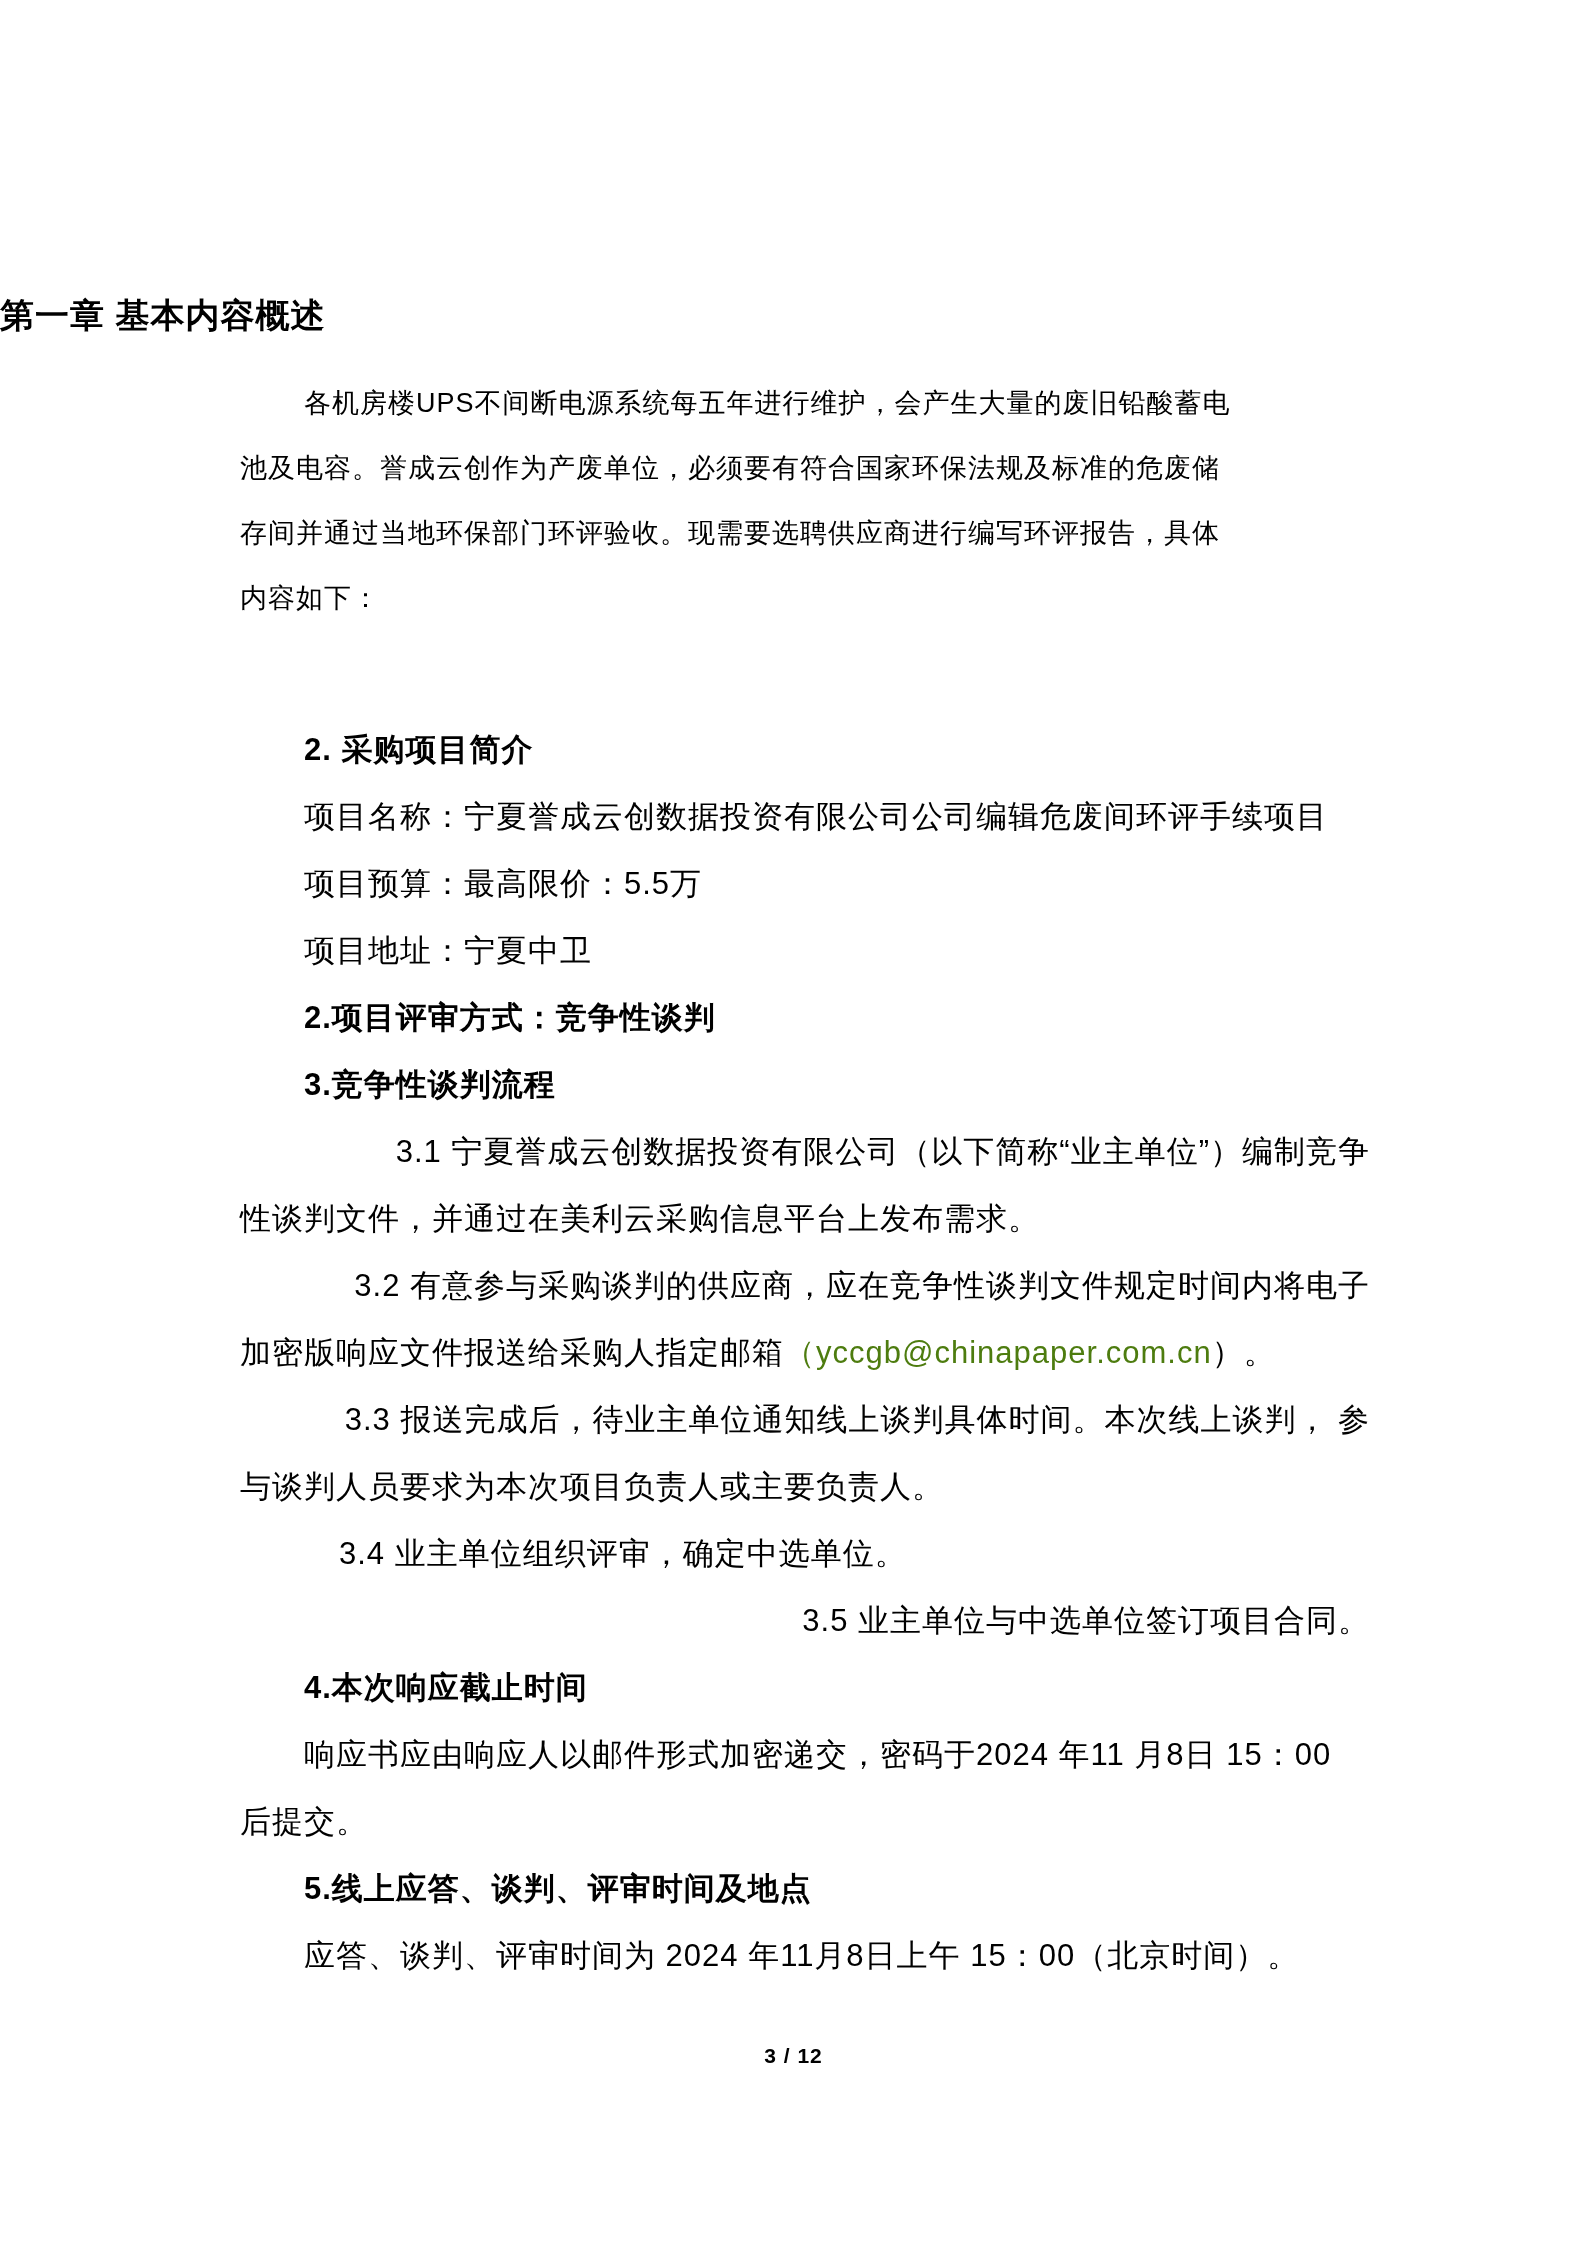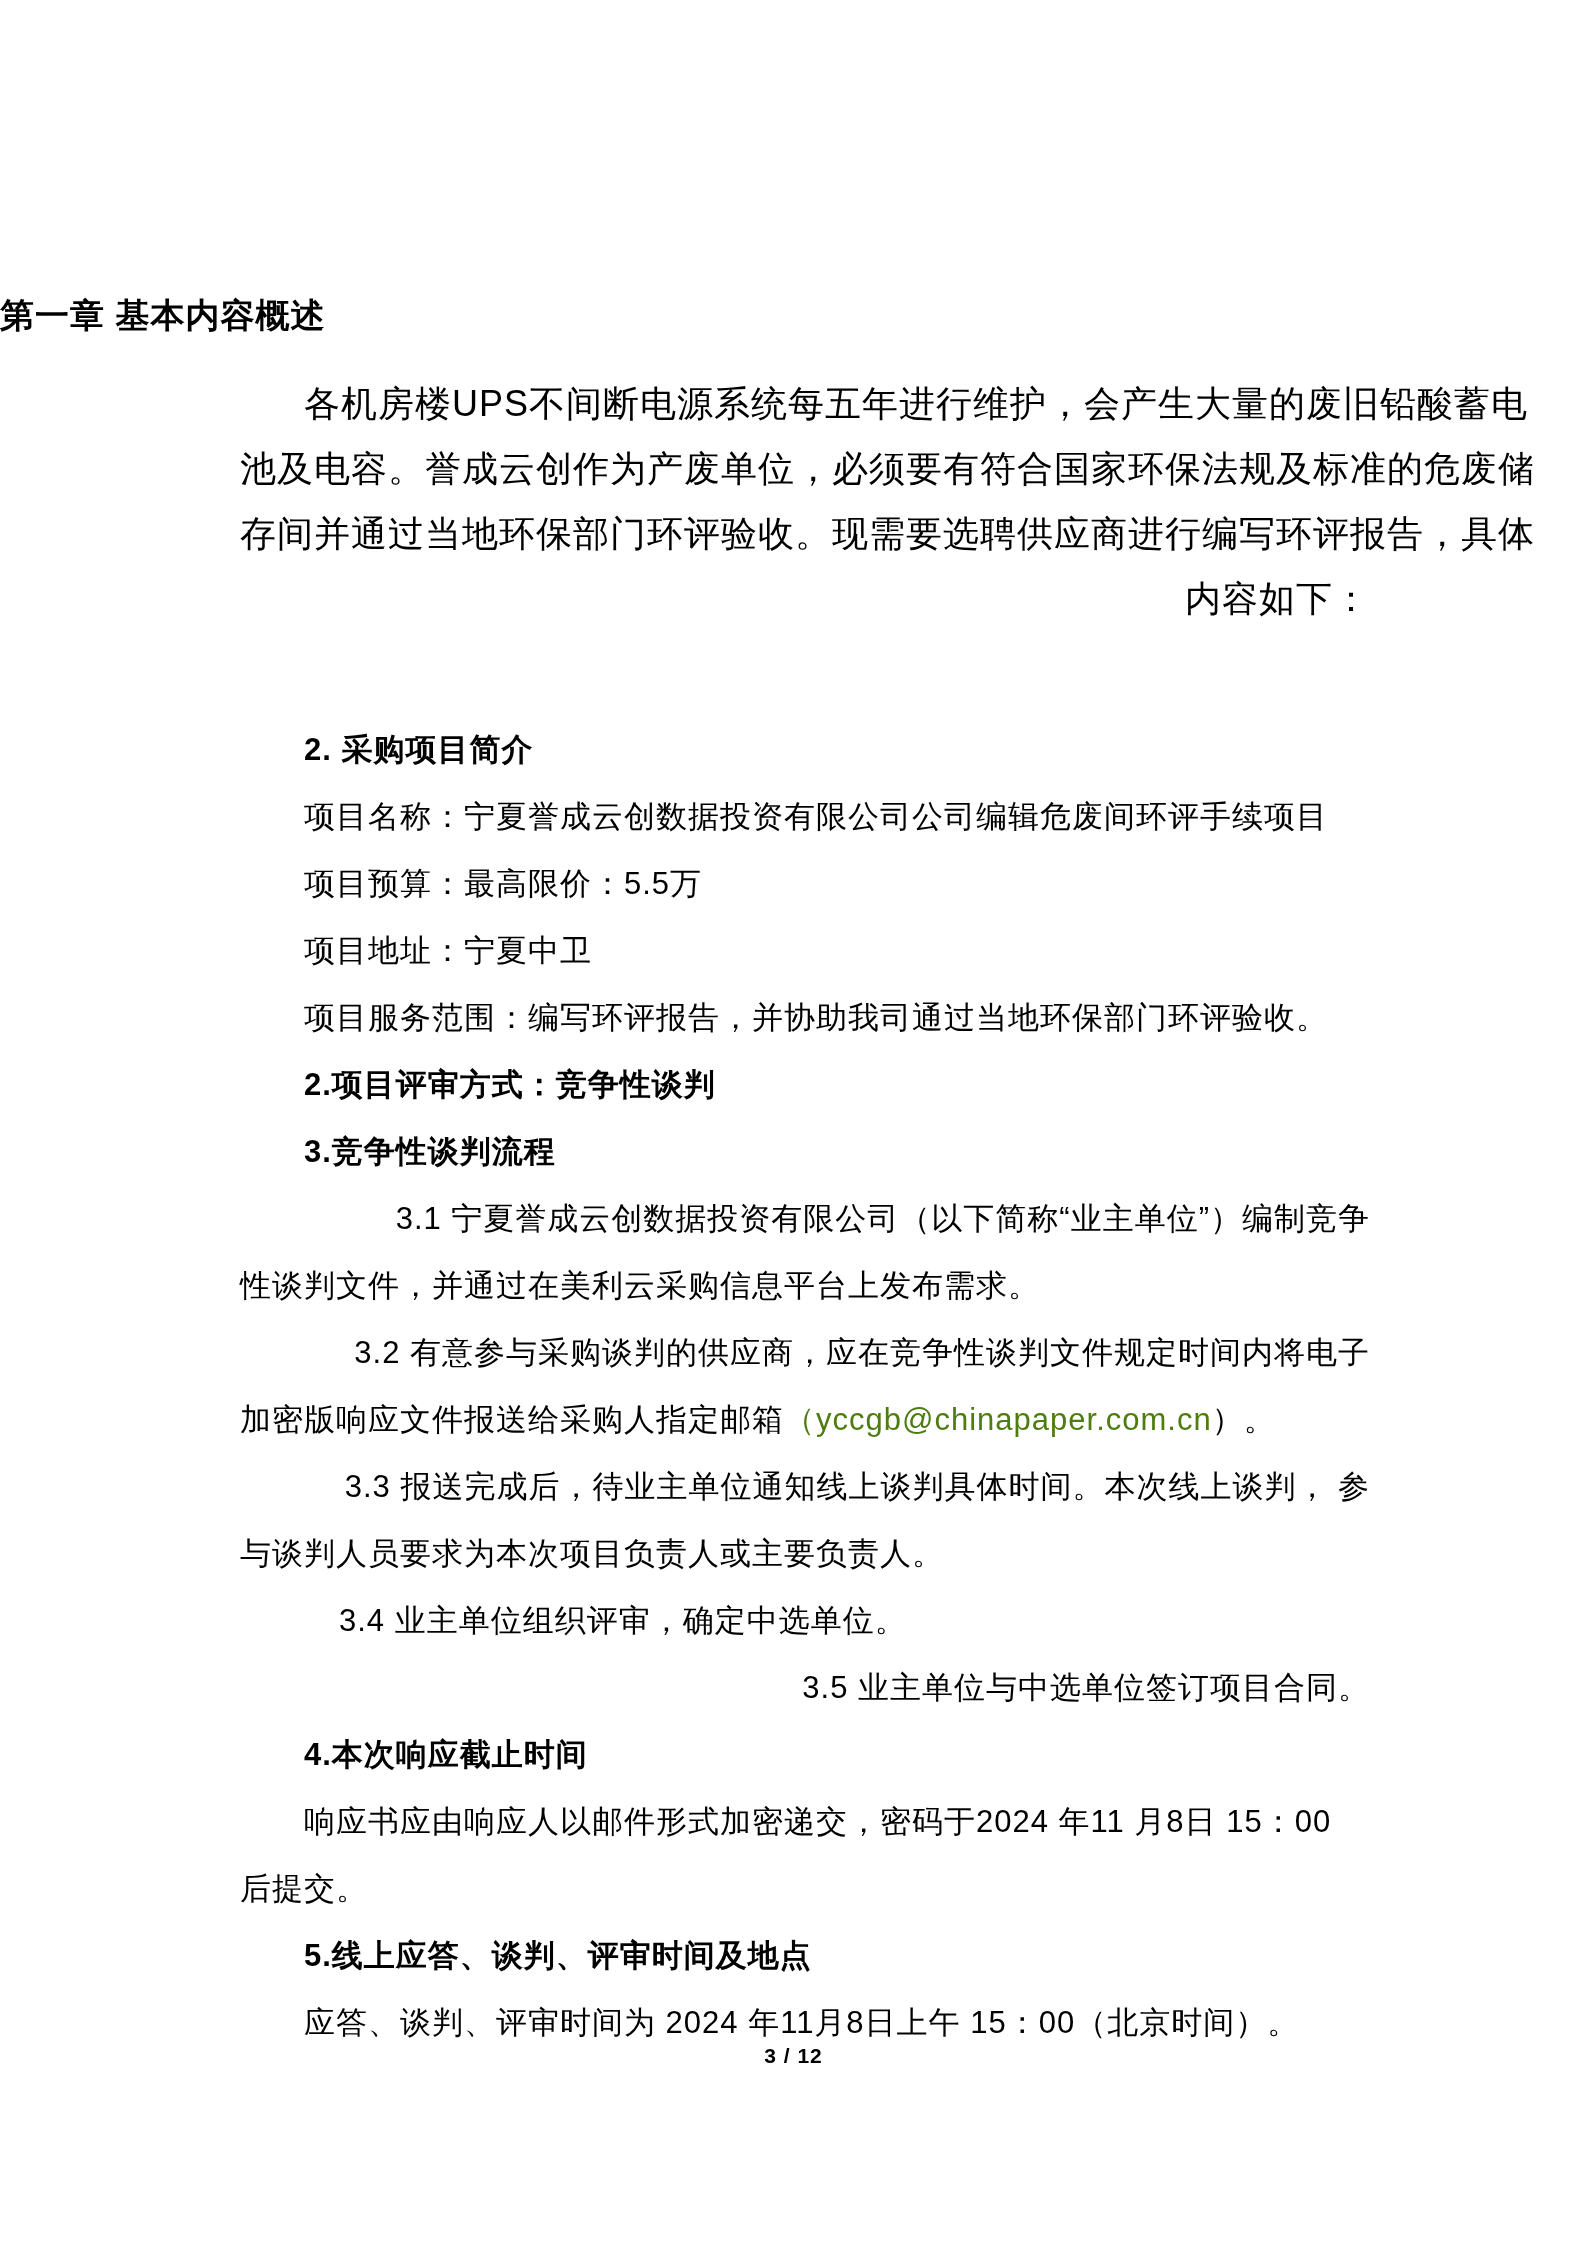--- a/index.html
+++ b/index.html
@@ -26,24 +26,23 @@
   }
   .intro {
     position: absolute;
     left: 240px;
     top: 371px;
     width: 1130px;
   }
   .intro .line {
     height: 65px;
     line-height: 65px;
-    font-size: 36px;
+    font-size: 27px;
     letter-spacing: 1px;
     white-space: nowrap;
-    text-align: right;
   }
   .body-block {
     position: absolute;
     left: 240px;
     top: 716px;
     width: 1130px;
   }
   .body-block .line {
     height: 67px;
     line-height: 67px;
@@ -80,21 +79,20 @@
     <div class="line">池及电容。誉成云创作为产废单位，必须要有符合国家环保法规及标准的危废储</div>
     <div class="line">存间并通过当地环保部门环评验收。现需要选聘供应商进行编写环评报告，具体</div>
     <div class="line">内容如下：</div>
   </div>
 
   <div class="body-block">
     <div class="line heading indent-first">2. 采购项目简介</div>
     <div class="line indent-first">项目名称：宁夏誉成云创数据投资有限公司公司编辑危废间环评手续项目</div>
     <div class="line indent-first">项目预算：最高限价：5.5万</div>
     <div class="line indent-first">项目地址：宁夏中卫</div>
-    <div class="line indent-first">项目服务范围：编写环评报告，并协助我司通过当地环保部门环评验收。</div>
 
     <div class="line heading indent-first">2.项目评审方式：竞争性谈判</div>
 
     <div class="line heading indent-first">3.竞争性谈判流程</div>
     <div class="line indent-sub">3.1 宁夏誉成云创数据投资有限公司（以下简称“业主单位”）编制竞争</div>
     <div class="line">性谈判文件，并通过在美利云采购信息平台上发布需求。</div>
     <div class="line indent-sub">3.2 有意参与采购谈判的供应商，应在竞争性谈判文件规定时间内将电子</div>
     <div class="line"><span>加密版响应文件报送给采购人指定邮箱</span><span class="email-link">（yccgb@chinapaper.com.cn</span><span>）。</span></div>
     <div class="line indent-sub">3.3 报送完成后，待业主单位通知线上谈判具体时间。本次线上谈判， 参</div>
     <div class="line">与谈判人员要求为本次项目负责人或主要负责人。</div>

